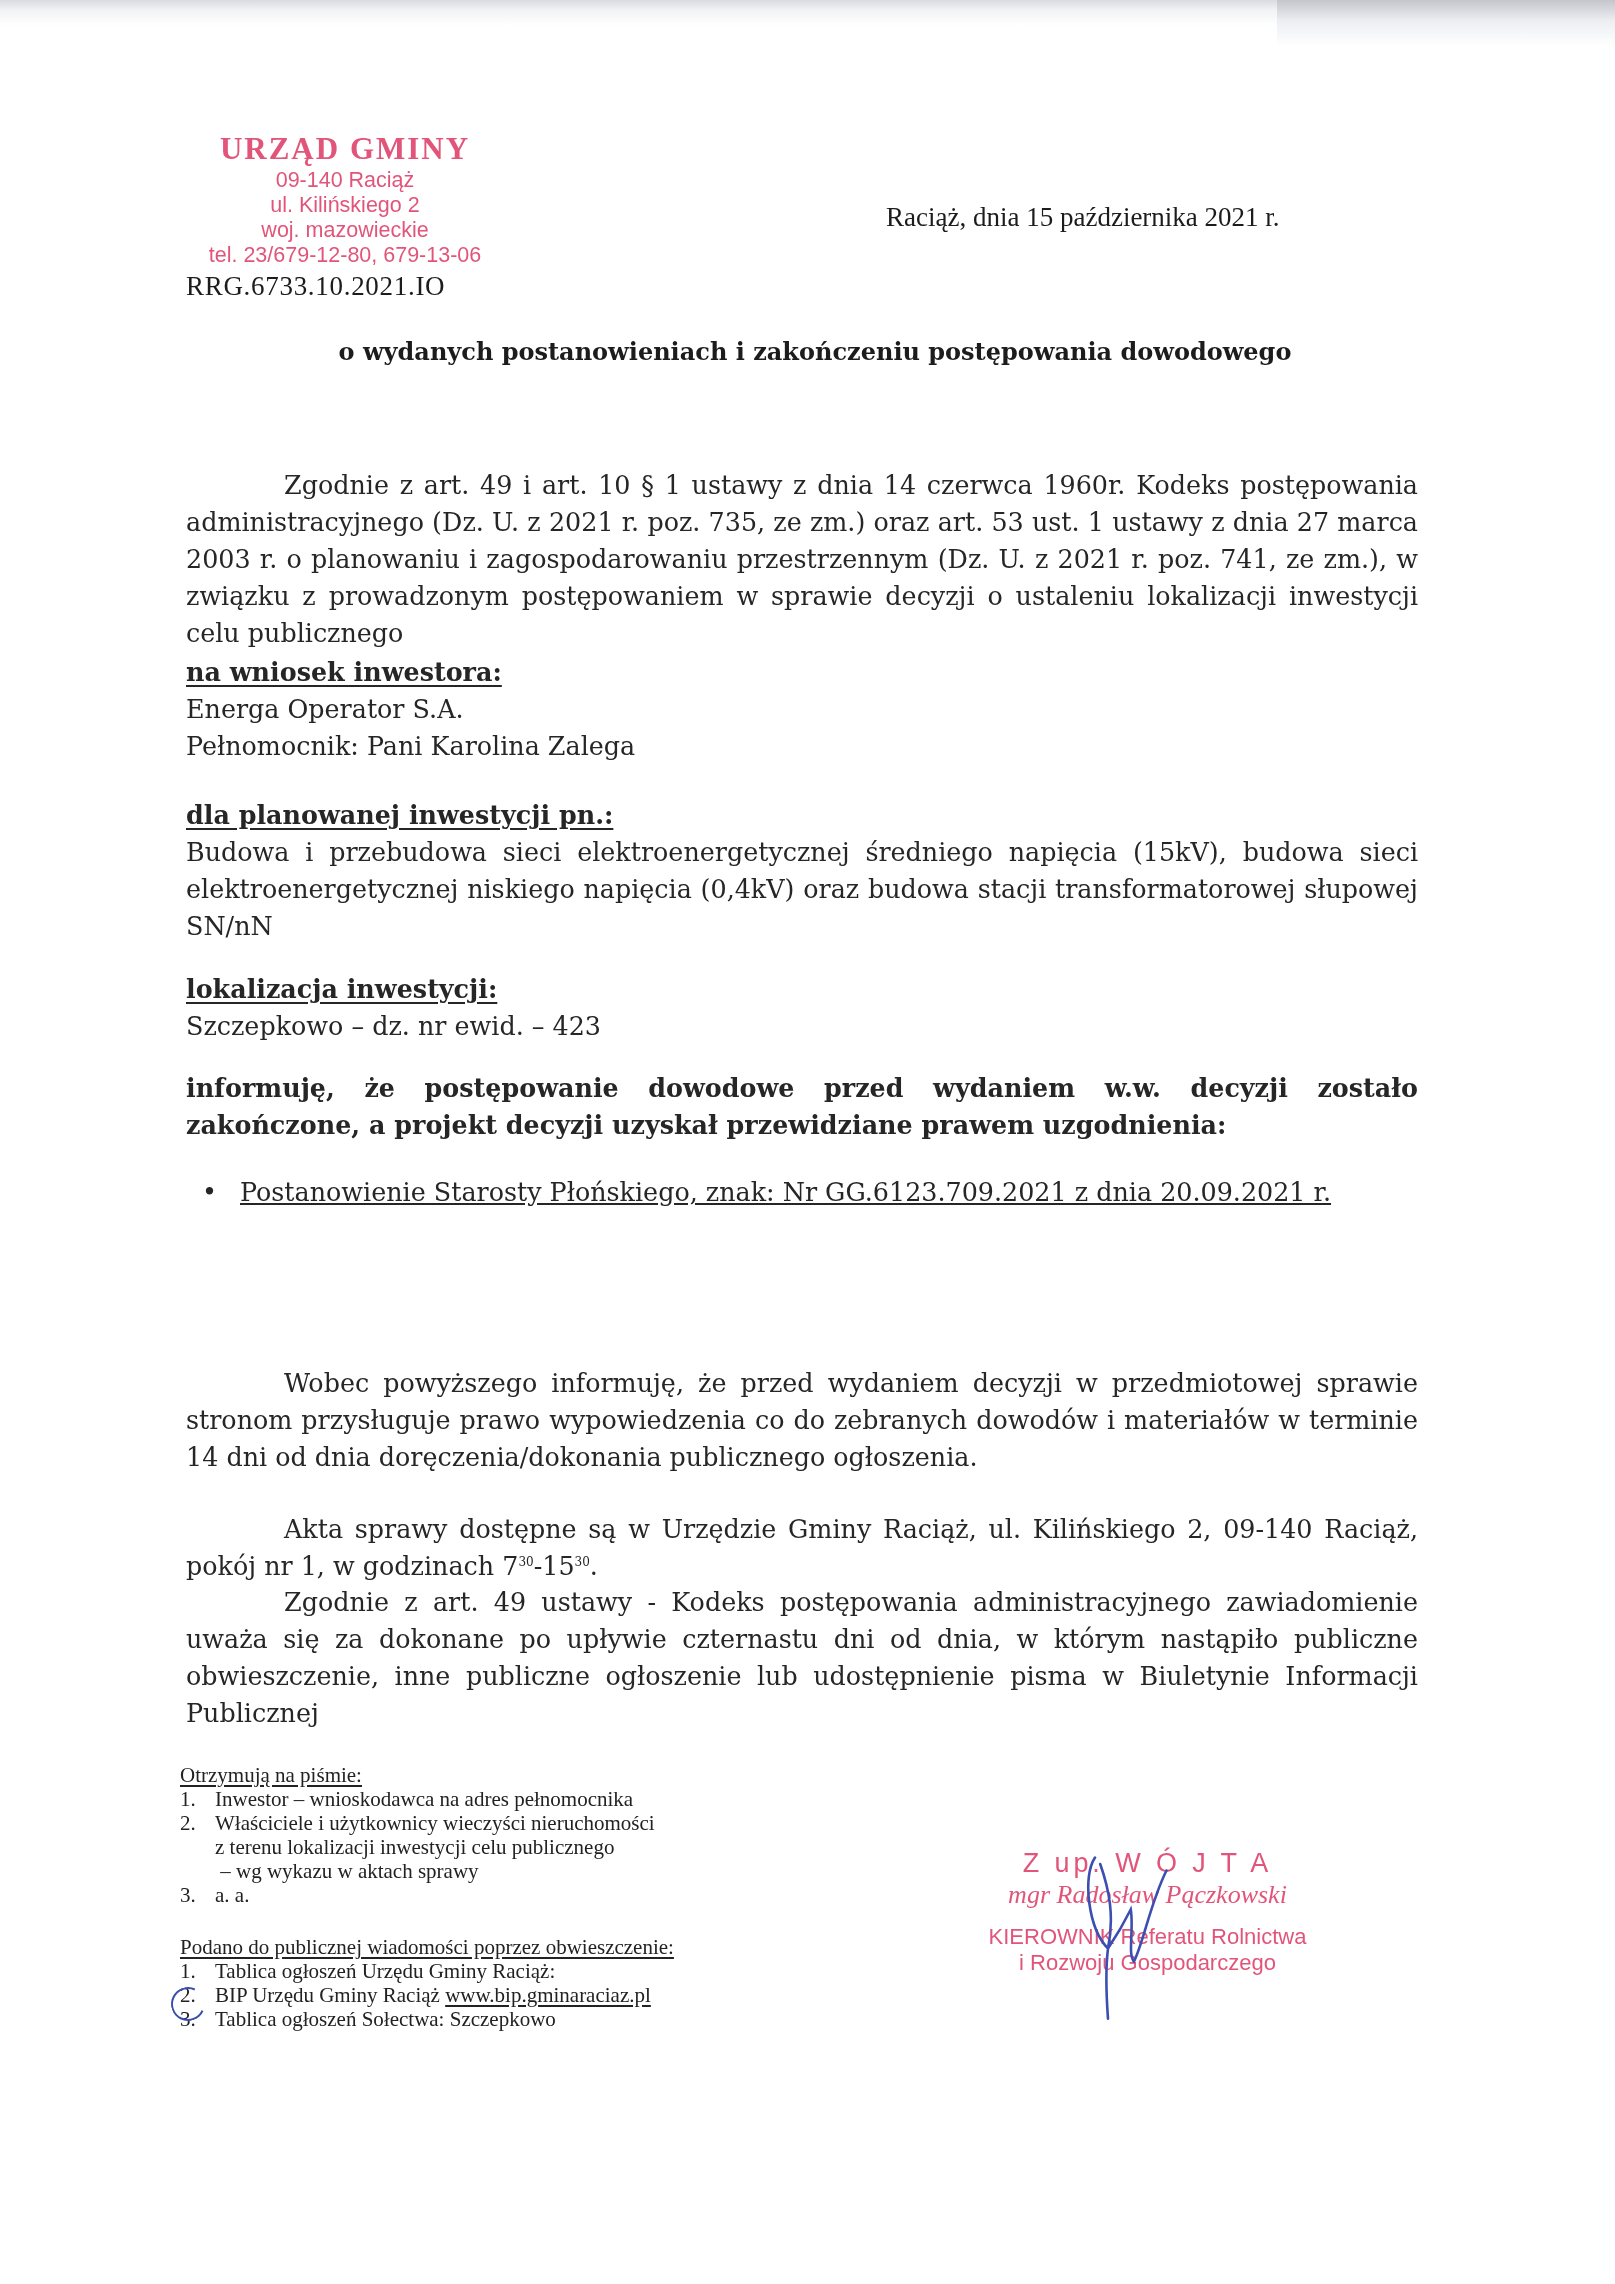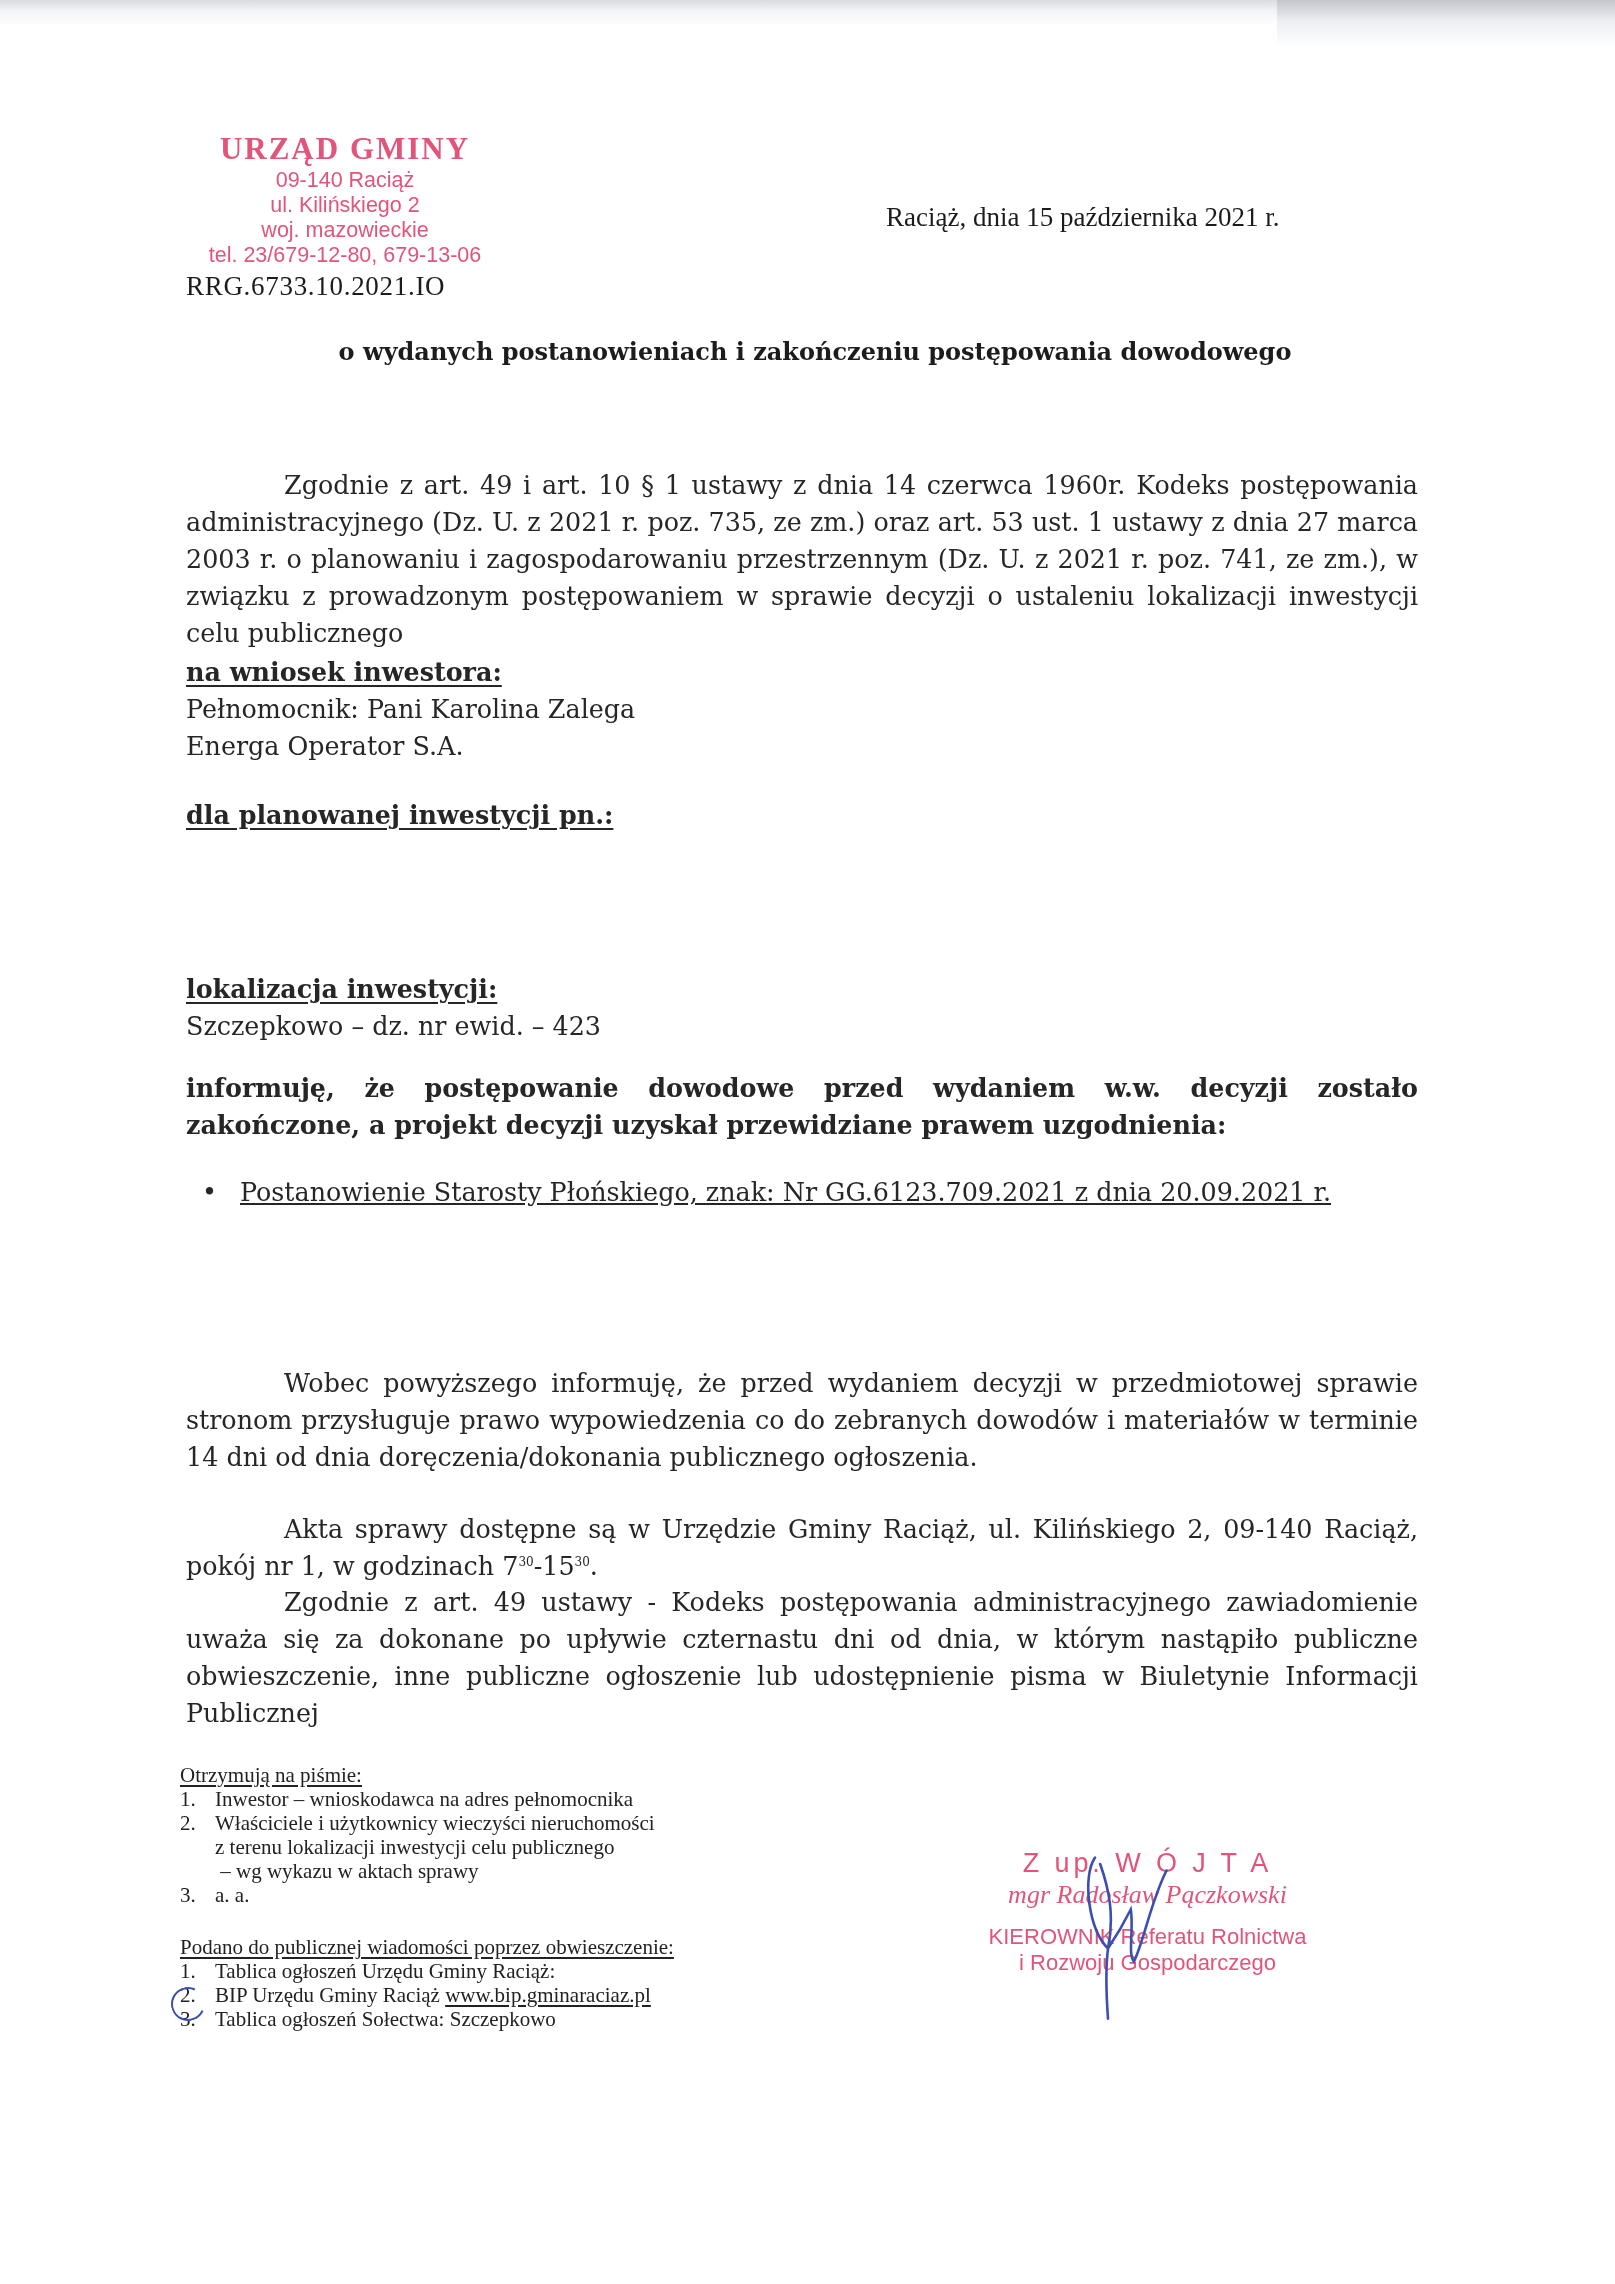--- a/index.html
+++ b/index.html
@@ -75,26 +75,27 @@
 <div class="abs sign">RRG.6733.10.2021.IO</div>
 
 <div class="title" style="top:334px;">
   <div class="t2">o wydanych postanowieniach i zakończeniu postępowania dowodowego</div>
 </div>
 
 <div class="body just indent" style="top:467px;">Zgodnie z art. 49 i art. 10 § 1 ustawy z dnia 14 czerwca 1960r. Kodeks postępowania administracyjnego (Dz. U. z 2021 r. poz. 735, ze zm.) oraz art. 53 ust. 1 ustawy z dnia 27 marca 2003 r. o planowaniu i zagospodarowaniu przestrzennym (Dz. U. z 2021 r. poz. 741, ze zm.), w związku z prowadzonym postępowaniem w sprawie decyzji o ustaleniu lokalizacji inwestycji celu publicznego</div>
 
 <div class="body" style="top:654px;">
   <div><span class="bold-u">na wniosek inwestora:</span></div>
+  <div>Energa Operator S.A.</div>
   <div>Pełnomocnik: Pani Karolina Zalega</div>
-  <div>Energa Operator S.A.</div>
 </div>
 
 <div class="body" style="top:797px;">
   <div><span class="bold-u">dla planowanej inwestycji pn.:</span></div>
+  <div class="just">Budowa i przebudowa sieci elektroenergetycznej średniego napięcia (15kV), budowa sieci elektroenergetycznej niskiego napięcia (0,4kV) oraz budowa stacji transformatorowej słupowej SN/nN</div>
 </div>
 
 <div class="body" style="top:971px;">
   <div><span class="bold-u">lokalizacja inwestycji:</span></div>
   <div>Szczepkowo – dz. nr ewid. – 423</div>
 </div>
 
 <div class="body bold just" style="top:1070px;">informuję, że postępowanie dowodowe przed wydaniem w.w. decyzji zostało zakończone, a projekt decyzji uzyskał przewidziane prawem uzgodnienia:</div>
 
 <div class="body" style="top:1158px;">

